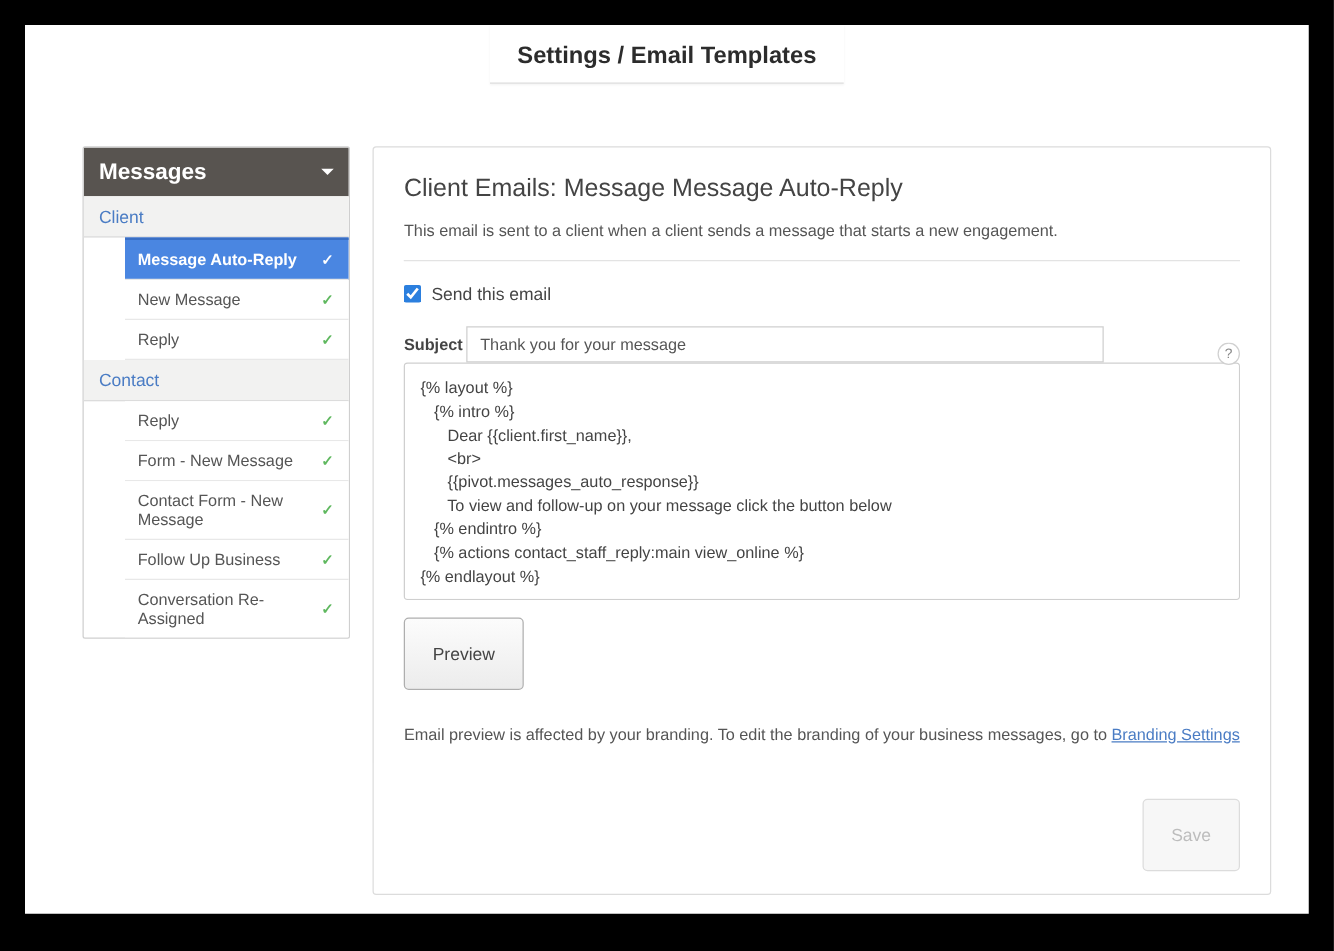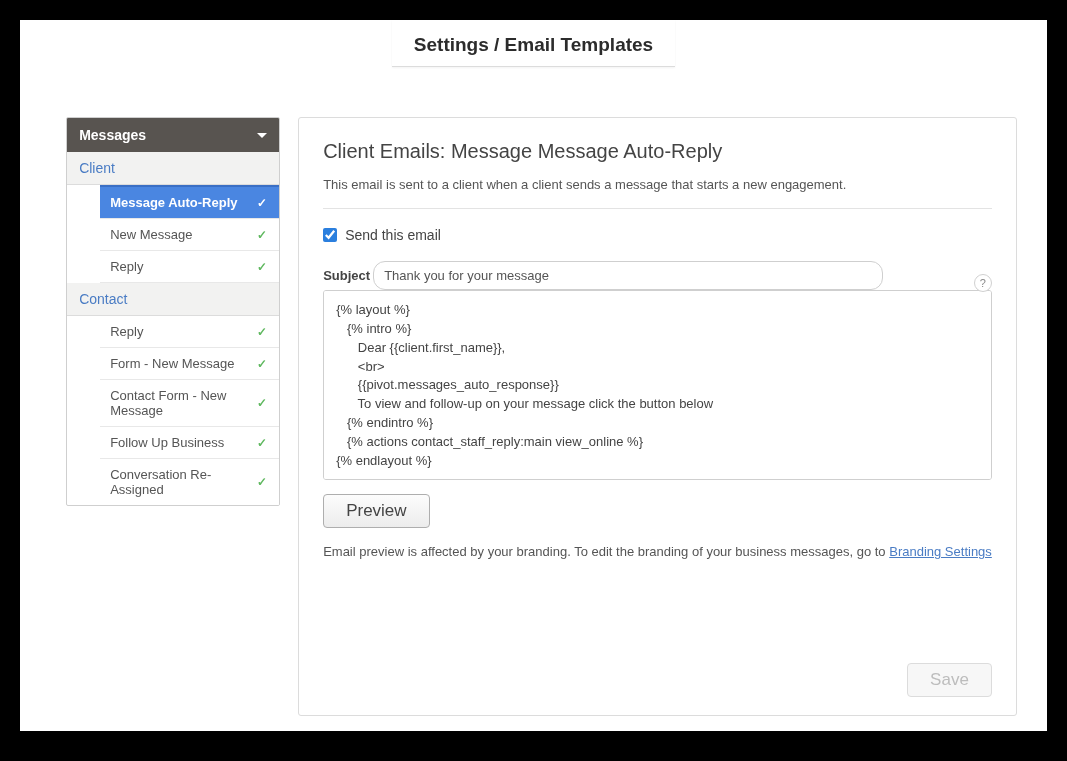--- a/index.html
+++ b/index.html
@@ -45,21 +45,21 @@
     border: 1px solid #cfcfcf;
     border-radius: 2px;
     overflow: hidden;
     align-self: flex-start;
     background: #fff;
   }
   .sb-header {
     background: #585450;
     color: #fff;
     padding: 9px 12px;
-    font-size: 14px;
+    font-size: 18px;
     font-weight: 600;
     display: flex;
     align-items: center;
     justify-content: space-between;
     cursor: pointer;
   }
   .sb-header .caret {
     width: 0; height: 0;
     border-left: 5px solid transparent;
     border-right: 5px solid transparent;
@@ -141,21 +141,21 @@
     width: 50px;
     font-size: 13px;
     font-weight: 600;
     color: #444;
   }
   .field-row input[type=text] {
     flex: 1;
     max-width: 510px;
     padding: 6px 10px;
     border: 1px solid #cfcfcf;
-    border-radius: 12px;
+    border-radius: 0;
     font-size: 13px;
     color: #555;
     background: #fff;
   }
   .help-icon {
     position: absolute;
     right: 24px;
     top: 156px;
     width: 18px; height: 18px;
     border: 1px solid #d0d0d0;
@@ -177,37 +177,37 @@
     font-family: "Helvetica Neue", Arial, sans-serif;
     font-size: 13px;
     color: #444;
     resize: none;
     white-space: pre;
     line-height: 1.45;
     margin-bottom: 14px;
   }
   .btn {
     display: inline-block;
-    padding: 6px 22px;
+    padding: 20px 22px;
     border: 1px solid #aeaeae;
     border-radius: 4px;
     background: linear-gradient(#fcfcfc,#ececec);
     color: #444;
-    font-size: 17px;
+    font-size: 14px;
     cursor: pointer;
   }
   .btn-save {
     float: right;
     color: #bdbdbd;
     background: #f7f7f7;
     border-color: #dcdcdc;
     cursor: not-allowed;
   }
   .hint {
-    margin-top: 16px;
+    margin-top: 28px;
     font-size: 13px;
     color: #555;
   }
   .hint a { color: #4a7cc4; text-decoration: underline; }
   .footer {
     margin-top: auto;
     padding-top: 20px;
     text-align: right;
   }
 </style>

